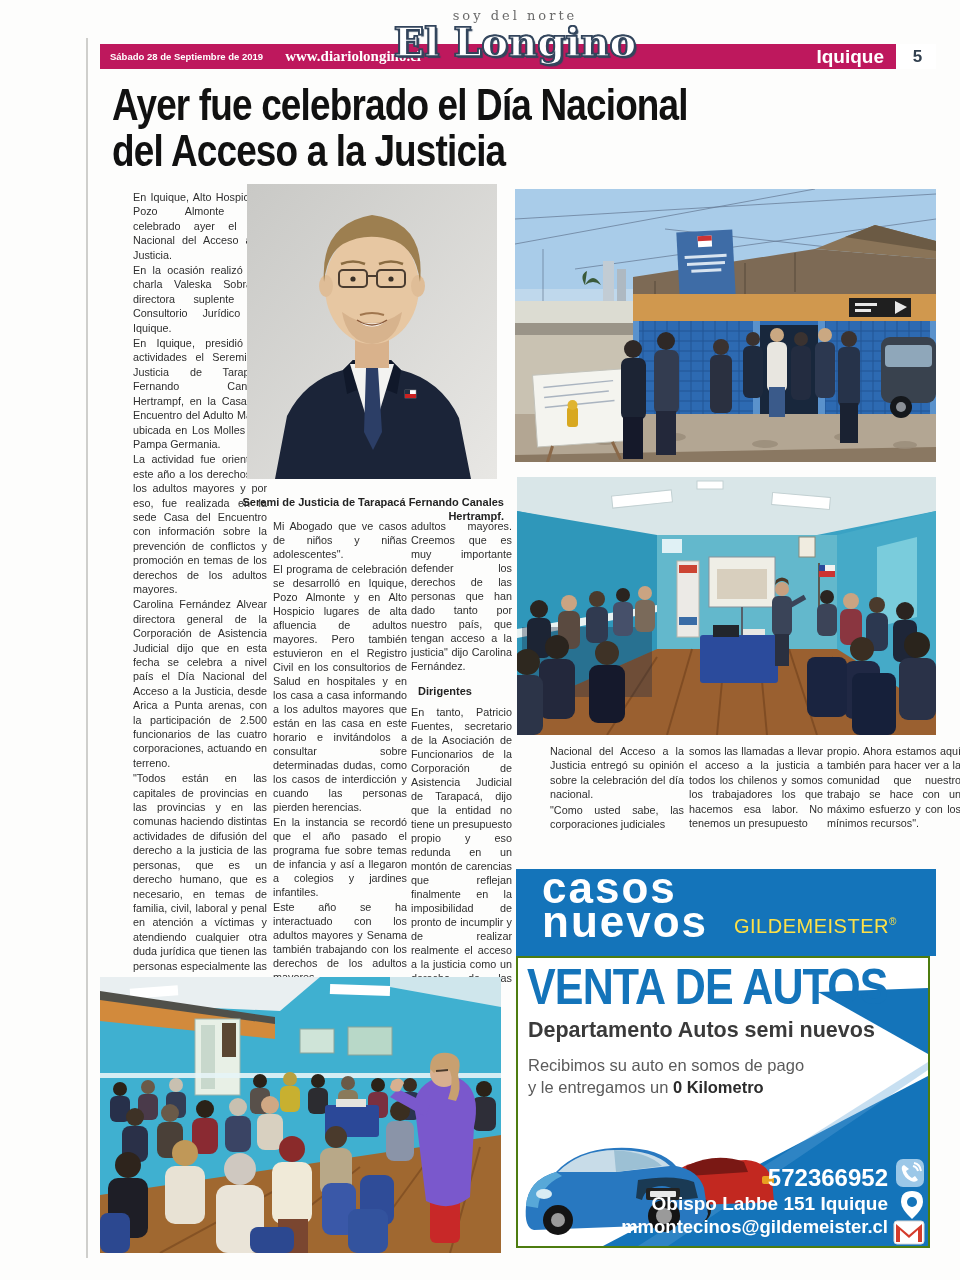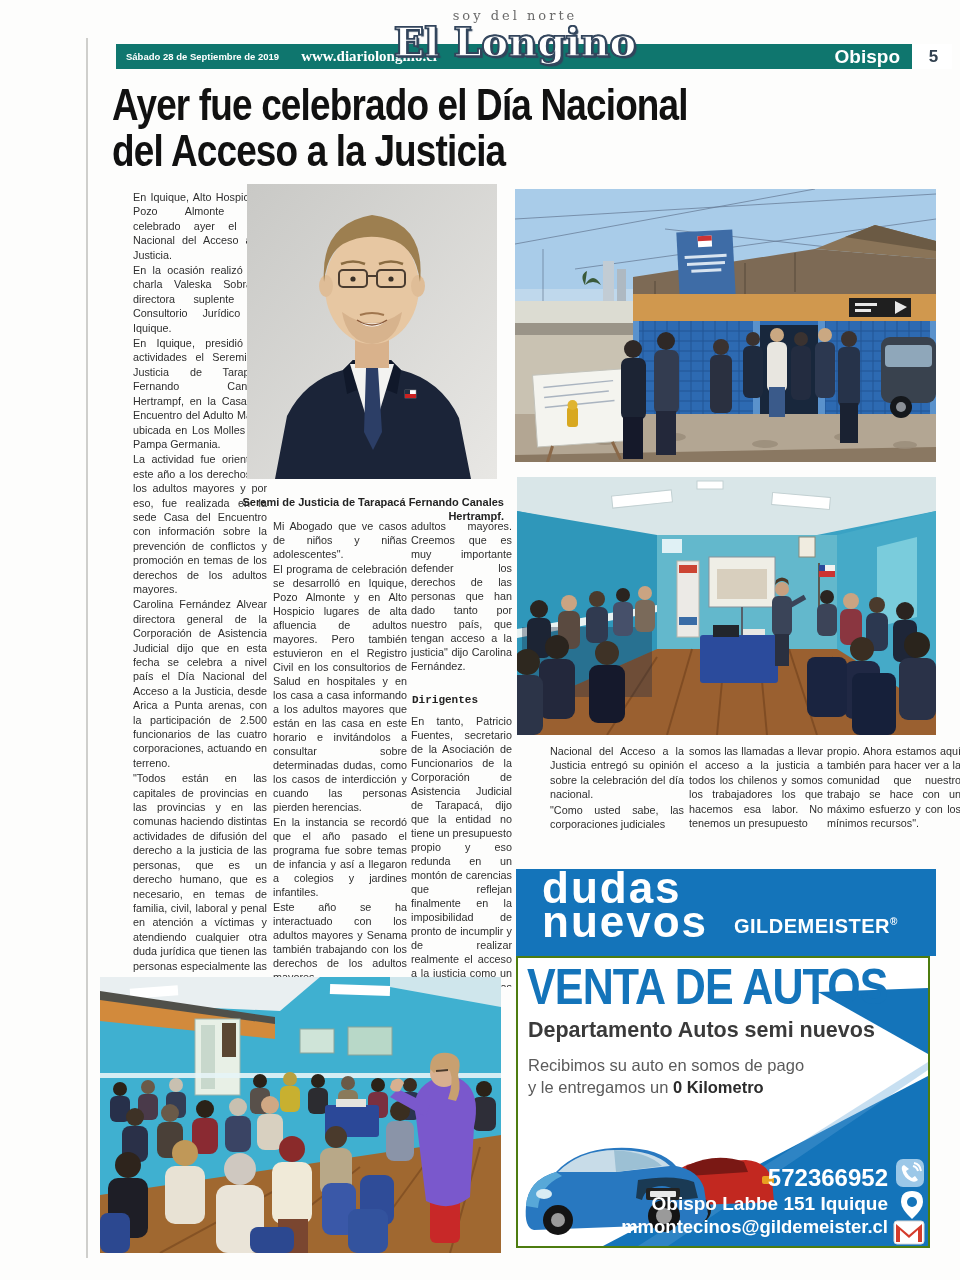--- a/index.html
+++ b/index.html
@@ -4,21 +4,21 @@
 <style>
   html,body{margin:0;padding:0;background:#ffffff;}
   #page{position:relative;width:960px;height:1280px;background:#fdfdfc;overflow:hidden;
         font-family:"Liberation Sans",sans-serif;color:#2c2c2c;}
   .abs{position:absolute;}
 
   
   #left-rule{left:86px;top:38px;width:2px;height:1220px;background:#cfcfcc;}
 
   
-  #header-bar{left:116px;top:44px;width:836px;height:25px;background:#0f766e;
+  #header-bar{left:100px;top:44px;width:836px;height:25px;background:#be185d;
     display:flex;align-items:center;}
   #header-date{color:#fff;font-size:9.5px;font-weight:bold;padding-left:10px;white-space:nowrap;}
   #header-site{color:#fff;font-size:15px;font-weight:bold;font-family:"Liberation Serif",serif;
     margin-left:22px;white-space:nowrap;}
   #header-spacer{flex:1;}
   #header-section{color:#fff;font-size:19px;font-weight:bold;padding-right:12px;}
   #header-sep{width:3px;height:25px;background:#fff;}
   #page-num-box{width:37px;height:25px;background:#fff;display:flex;align-items:center;justify-content:center;}
   #page-num{color:#31404f;font-size:17px;font-weight:bold;}
 
@@ -30,33 +30,33 @@
 
   
   #headline{left:112px;top:82px;width:840px;color:#111;font-weight:bold;}
   #headline .hl{display:block;font-size:45px;line-height:46px;transform:scaleX(0.82);transform-origin:left top;
     letter-spacing:-1px;white-space:nowrap;}
 
   
   .col{font-size:10.8px;line-height:14.4px;text-align:justify;color:#2e2e2e;overflow:hidden;margin-left:33px;}
   .col p{margin:0 0 1px 0;}
   #col2 p, #col3a p, #col3b p{line-height:14px;}
-  .subhead{font-weight:bold;text-align:center;margin:20px 0 8px 0;font-size:11px;color:#222;font-family:Liberation Mono, monospace;}
+  .subhead{font-weight:bold;text-align:center;margin:11px 0 8px 0;font-size:11px;color:#222;}
 
   .caption{font-weight:bold;font-size:11px;line-height:13.5px;text-align:right;color:#222;margin-top:12px;}
 
   .photo{overflow:hidden;background:#888;}
   .photo svg{display:block;}
 
   
   #ad{left:516px;top:869px;width:420px;height:385px;}
   #ad-header{position:absolute;left:0;top:0;width:420px;height:87px;background:#1474ba;overflow:hidden;}
   #ad-brand-top{position:absolute;left:26px;top:-6px;color:#fff;font-weight:bold;font-size:44px;letter-spacing:2px;}
   #ad-brand-bottom{position:absolute;left:26px;top:28px;color:#fff;font-weight:bold;font-size:44px;letter-spacing:2px;}
-  #ad-brand-name{position:absolute;left:218px;top:46px;color:#ffffff;font-weight:bold;font-size:20px;letter-spacing:0.5px;}
+  #ad-brand-name{position:absolute;left:218px;top:46px;color:#fde047;font-weight:normal;font-size:20px;letter-spacing:0.5px;}
   #ad-brand-reg{font-size:10px;vertical-align:super;}
   #ad-box{position:absolute;left:0;top:87px;width:410px;height:288px;background:#fff;border:2px solid #4d7c0f;overflow:hidden;}
   #ad-title{position:absolute;left:9px;top:0px;color:#1474ba;font-weight:bold;font-size:50px;
     transform:scaleX(0.86);transform-origin:left top;white-space:nowrap;letter-spacing:-1px;}
   #ad-subtitle{position:absolute;left:10px;top:60px;color:#3a3a3a;font-weight:bold;font-size:21.5px;}
   #ad-lines{position:absolute;left:10px;top:96px;color:#5b5b5b;font-size:16.5px;line-height:22px;}
   #ad-lines b{color:#2c2c2c;}
   #ad-swoosh{position:absolute;left:0;top:0;}
   #ad-contact{position:absolute;right:40px;top:206px;text-align:right;color:#fff;font-weight:bold;z-index:4;}
   #ad-phone{font-size:24px;line-height:28px;}
@@ -68,21 +68,21 @@
 </head>
 <body>
 
 <div id="page">
   <div id="left-rule" class="abs"></div>
 
   <div id="header-bar" class="abs">
     <span id="header-date">Sábado 28 de Septiembre de 2019</span>
     <span id="header-site">www.diariolongino.cl</span>
     <span id="header-spacer"></span>
-    <span id="header-section">Obispo</span>
+    <span id="header-section">Iquique</span>
     <span id="header-sep"></span>
     <span id="page-num-box">
       <span id="page-num">5</span>
     </span>
   </div>
 
   <div id="masthead" class="abs">
     <div id="masthead-tagline">soy del norte</div>
     <div id="masthead-title">El Longino</div>
   </div>
@@ -477,21 +477,21 @@
         <path d="M292,104 q8,-6 12,2 l-4,8 q-8,2 -10,-4 Z" fill="#d8b090"></path>
         <circle cx="344" cy="96" r="14" fill="#d8b090"></circle>
         <path d="M330,92 Q330,74 348,76 Q364,78 358,98 Q362,112 356,124 L348,122 Q354,104 350,94 Q342,88 334,96 Z" fill="#c8a070"></path>
         <line x1="336" y1="94" x2="348" y2="93" stroke="#4a3a2a" stroke-width="2"></line>
       </g>
     </svg>
   </div>
 
   <div id="ad" class="abs">
     <div id="ad-header">
-      <span id="ad-brand-top">dudas</span>
+      <span id="ad-brand-top">casos</span>
       <span id="ad-brand-bottom">nuevos</span>
       <span id="ad-brand-name"><span>GILDEMEISTER</span><span id="ad-brand-reg">®</span></span>
     </div>
     <div id="ad-box">
       <svg id="ad-swoosh" width="410" height="288" viewBox="0 0 410 288">
         <polygon points="300,34 410,30 410,96" fill="#1474ba"></polygon>
         <polygon points="410,118 410,288 85,288" fill="#1474ba"></polygon>
         <polygon points="410,104 410,112 150,288 120,288" fill="#5ea4d8" opacity="0.35"></polygon>
       </svg>
       <div id="ad-title">VENTA DE AUTOS</div>

